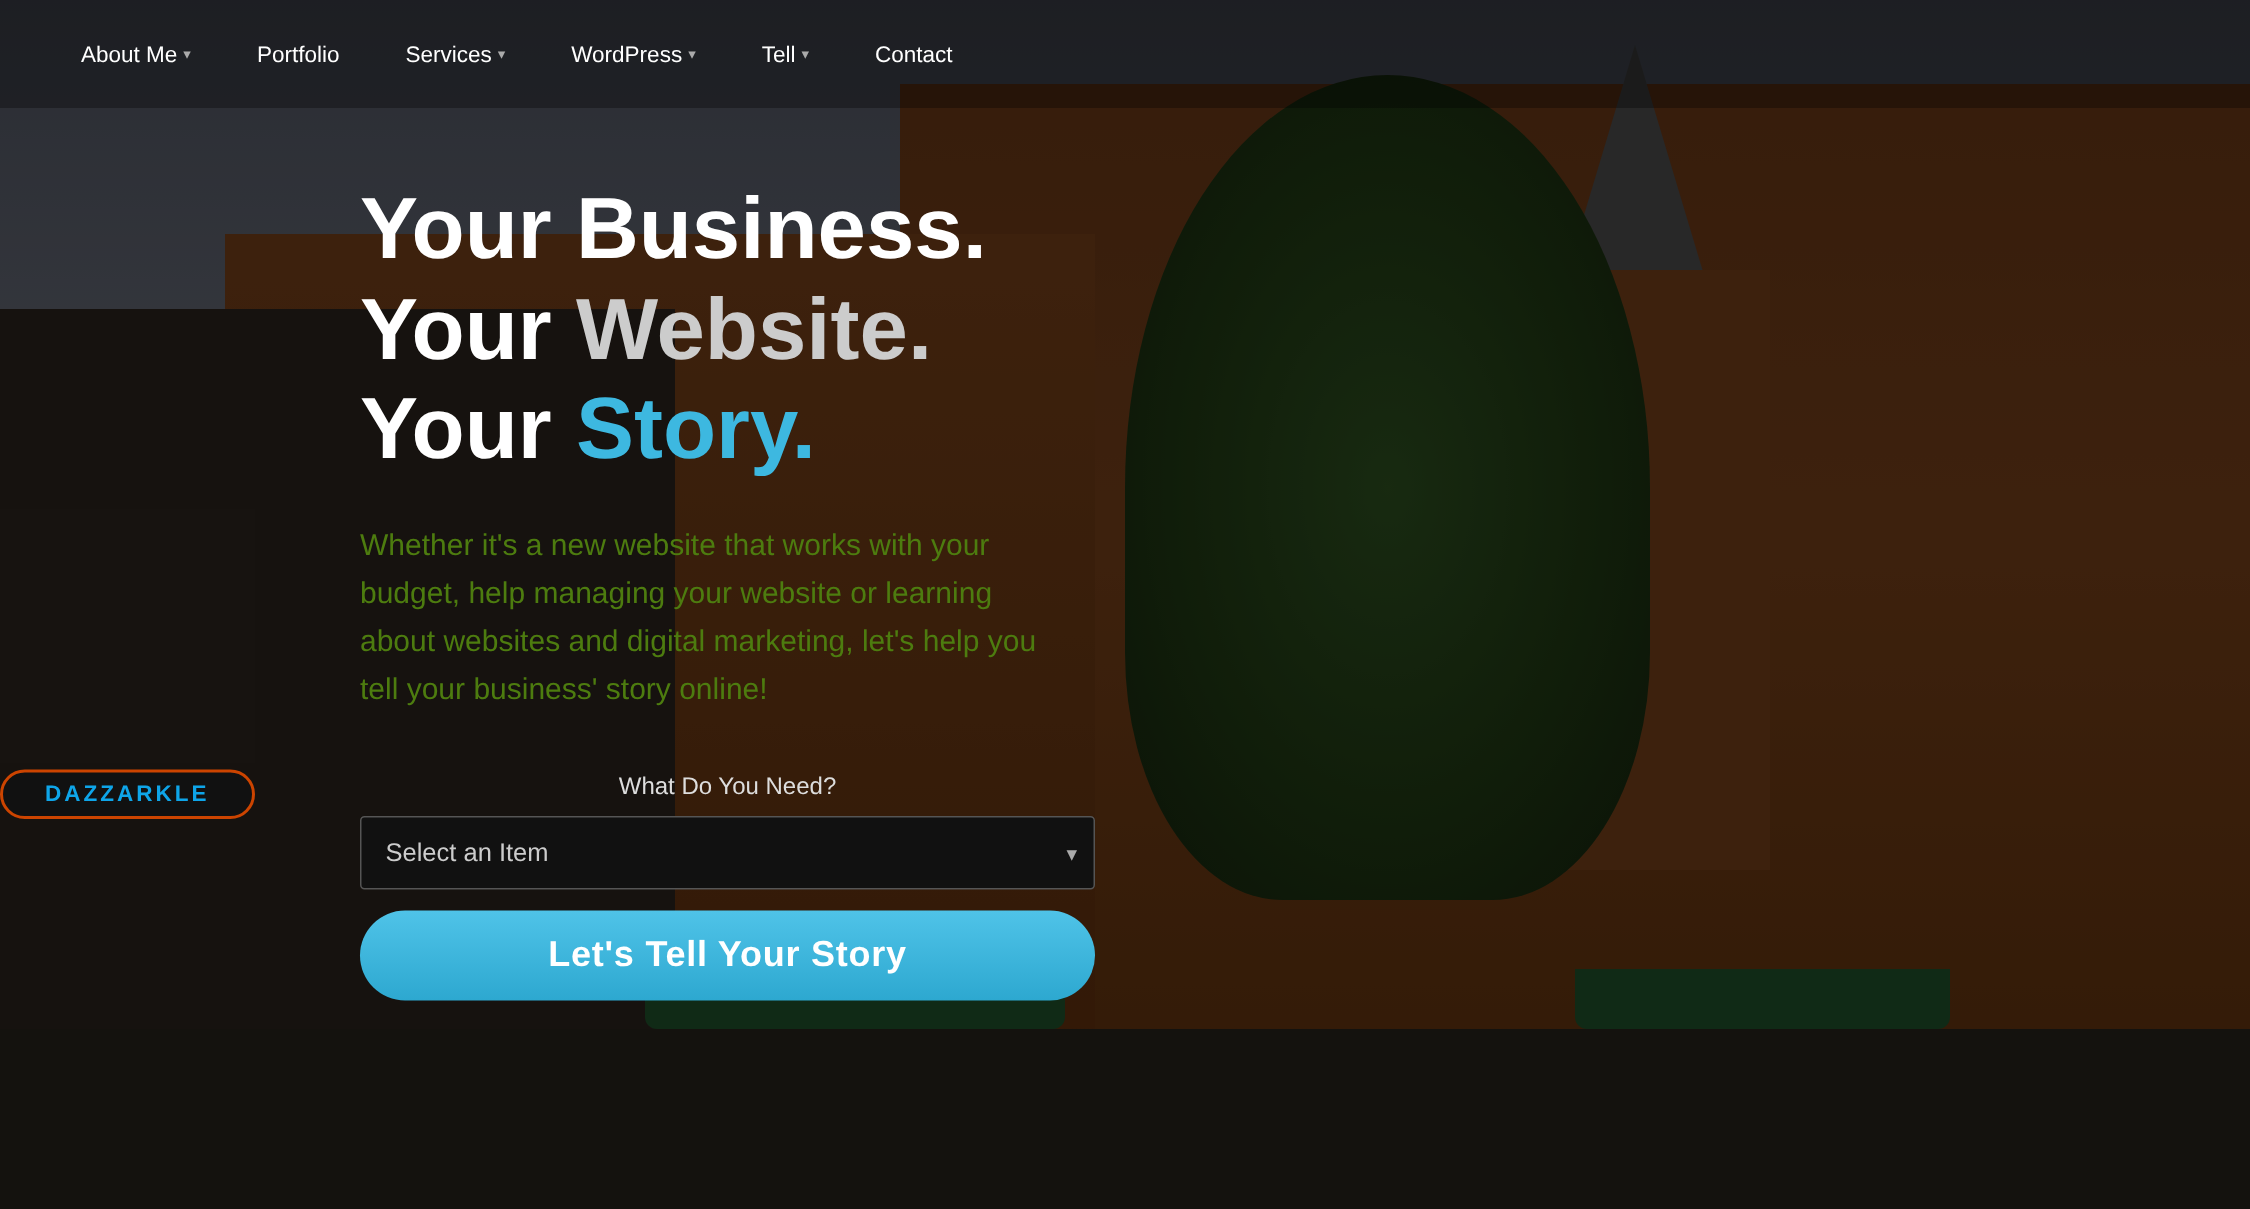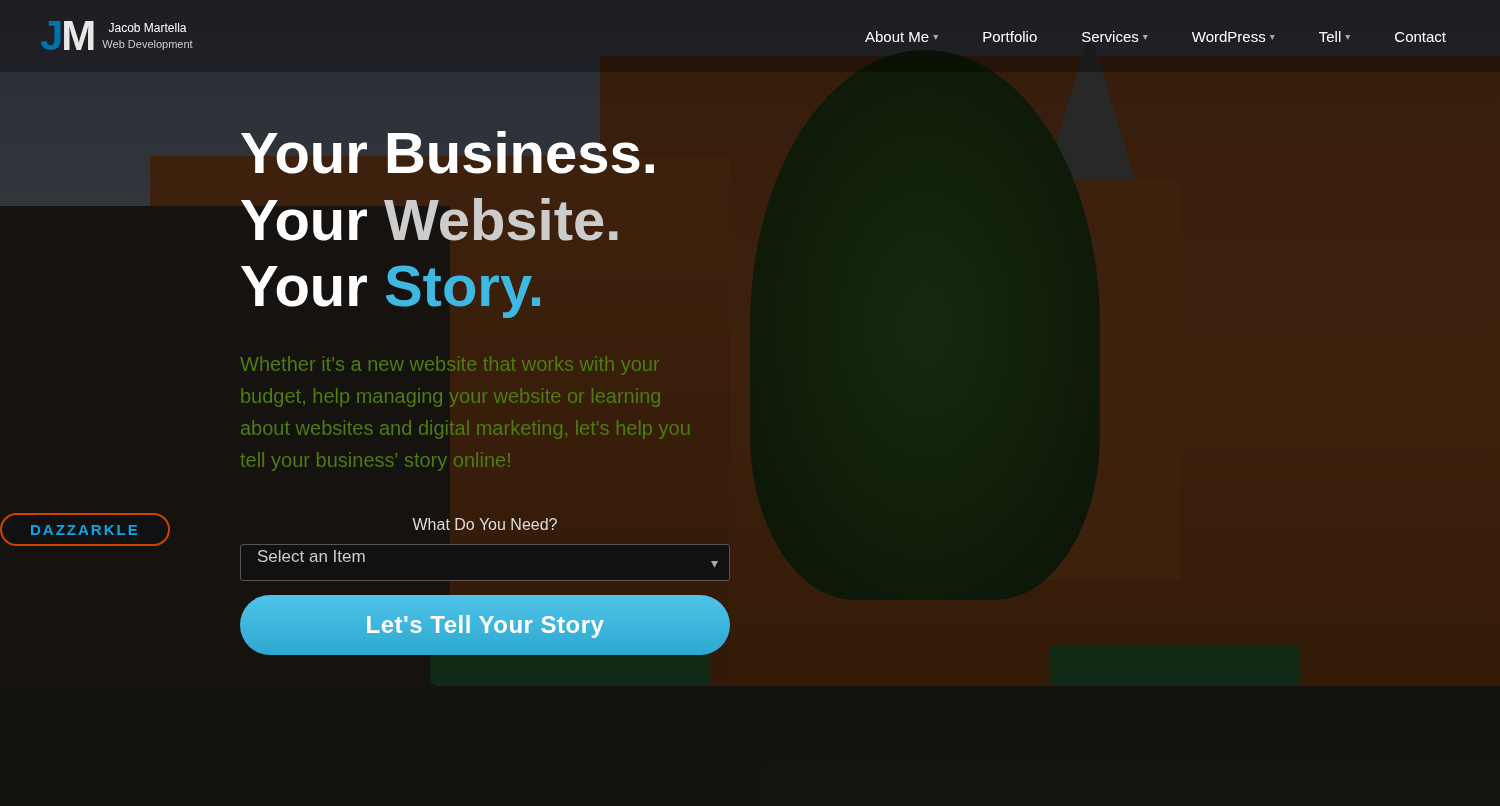--- a/index.html
+++ b/index.html
@@ -240,21 +240,21 @@
       margin-bottom: 10px;
     }
 
     .select-wrapper {
       position: relative;
       margin-bottom: 14px;
     }
 
     .cta-select {
       width: 100%;
-      padding: 2px 40px 14px 16px;
+      padding: 14px 40px 14px 16px;
       font-size: 17px;
       color: #cccccc;
       background: #111111;
       border: 1px solid #555555;
       border-radius: 3px;
       appearance: none;
       cursor: pointer;
       outline: none;
     }
 
@@ -313,29 +313,20 @@
   <div class="bg-building-center"></div>
   <div class="bg-building-left"></div>
   <div class="bg-awning-center"></div>
   <div class="bg-awning-right"></div>
   <div class="bg-street"></div>
 </div>
 
 <div class="hero-overlay"></div>
 
 <header>
-  <div class="logo-area">
-    <div class="logo-letters">
-      <span class="logo-j">J</span><span class="logo-m">M</span>
-    </div>
-    <div class="logo-text">
-      <div class="name-line">Jacob Martella</div>
-      <div>Web Development</div>
-    </div>
-  </div>
 
   <nav>
     <a class="nav-item">
       <span>About Me</span>
       <span class="nav-chevron">▾</span>
     </a>
     <a class="nav-item">
       <span>Portfolio</span>
     </a>
     <a class="nav-item">

